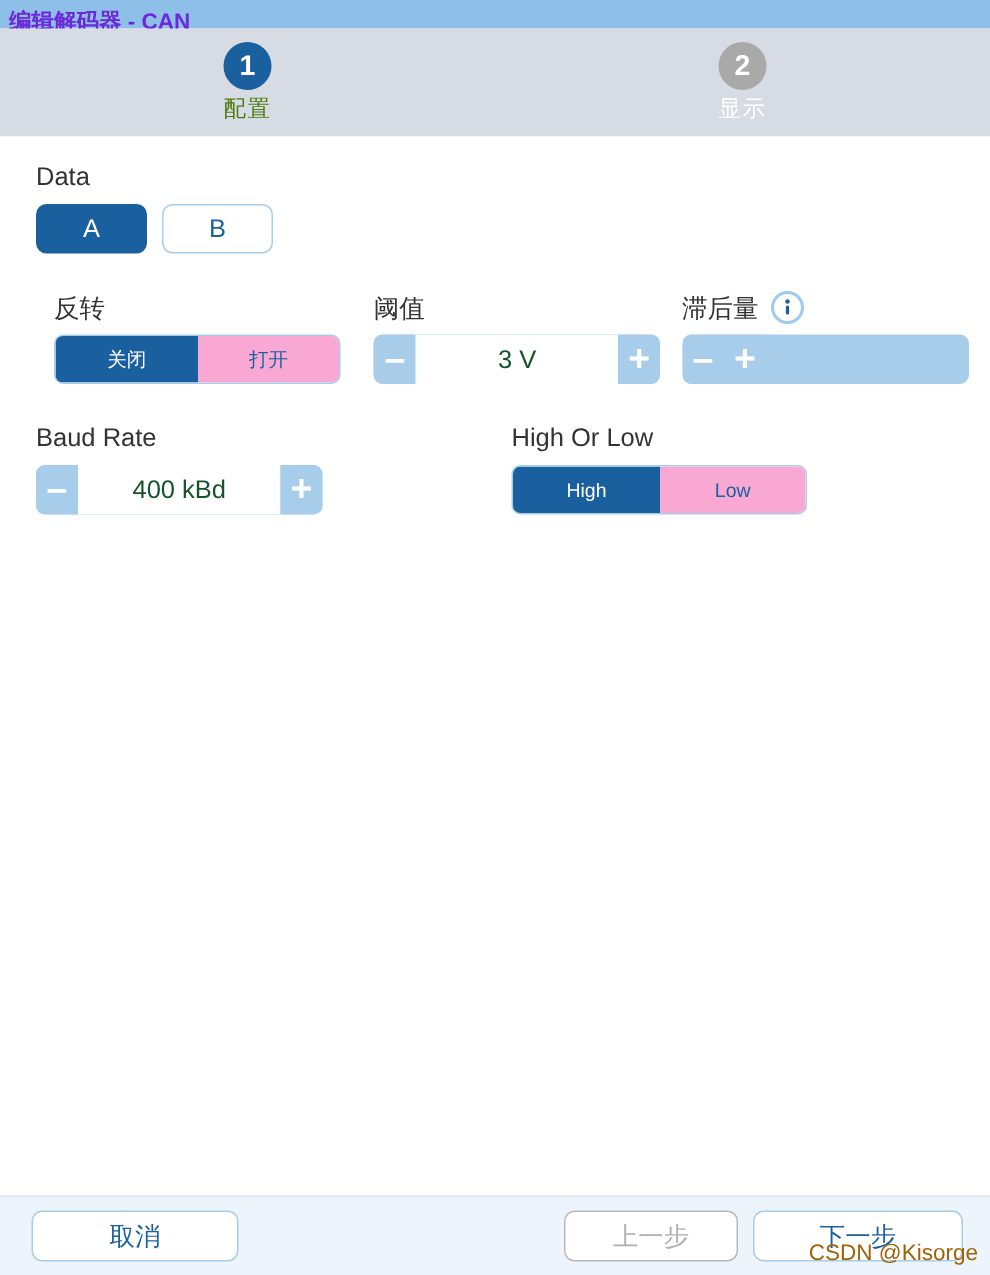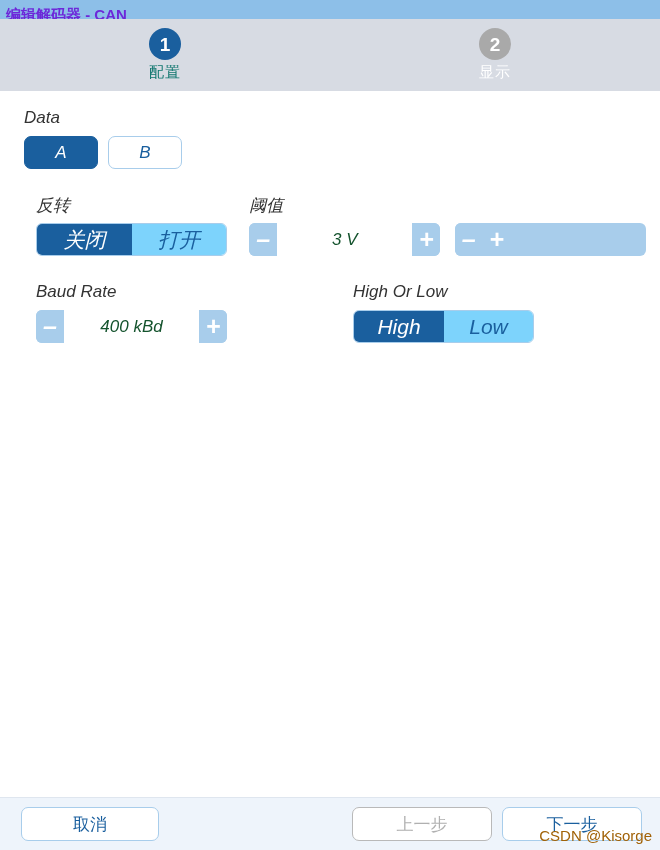--- a/index.html
+++ b/index.html
@@ -59,35 +59,34 @@
     font-size: 19px;
     font-weight: bold;
     line-height: 1;
   }
   .step.active .step-circle { background: #1a5f9e; }
   .step.inactive .step-circle { background: #a9a9a9; }
   .step-label {
     font-size: 15px;
     letter-spacing: 1px;
   }
-  .step.active .step-label { color: #0f766e; }
+  .step.active .step-label { color: #4d7c0f; }
   .step.inactive .step-label { color: #ffffff; }
 
   
   .content {
     position: relative;
     height: 706px;
     background: #ffffff;
     padding: 16px 0 0 0;
     box-sizing: border-box;
   }
   .field-row {
     display: flex;
-    align-items: flex-end;
-    font-style: italic;
+    align-items: flex-start;
   }
   .field {
     box-sizing: border-box;
   }
   .field-label {
     font-size: 17px;
     color: #333333;
     margin-bottom: 7px;
     display: flex;
     align-items: center;
@@ -116,30 +115,30 @@
     border-radius: 6px;
     overflow: hidden;
     background: #ffffff;
     height: 33px;
     box-sizing: border-box;
   }
   .seg {
     display: flex;
     align-items: center;
     justify-content: center;
-    font-size: 21px;
+    font-size: 13px;
     box-sizing: border-box;
     cursor: default;
   }
   .seg.on {
     background: #1a5f9e;
     color: #ffffff;
   }
   .seg.off {
-    background: #7dd3fc;
+    background: #f9a8d4;
     color: #1a5f9e;
   }
 
   
   .pillrow { display: flex; gap: 10px; }
   .pill {
     width: 74px;
     height: 33px;
     border-radius: 7px;
     display: flex;
@@ -284,60 +283,69 @@
         <span class="txt">阈值</span>
       </div>
       <div class="stepper" style="width:191px;">
         <div class="stepper-btn">–</div>
         <div class="stepper-val">3 V</div>
         <div class="stepper-btn">+</div>
       </div>
     </div>
 
     <div class="field" style="width:210px;">
+      <div class="field-label">
+        <span class="txt">滞后量</span>
+        <span class="info-icon">
+          <svg width="14" height="14" viewBox="0 0 14 14" aria-hidden="true">
+            <circle cx="7" cy="3" r="1.5" fill="#1a5f9e"></circle>
+            <rect x="5.9" y="5.6" width="2.2" height="6" rx="1" fill="#1a5f9e"></rect>
+          </svg>
+        </span>
+      </div>
       <div class="stepper" style="width:191px;">
         <div class="stepper-btn">–</div>
         <div class="stepper-btn">+</div>
       </div>
     </div>
 
   </div>
 
-  <div class="field-row" style="padding-left:36px; margin-top:25px;">
+  <div class="field-row" style="padding-left:24px; margin-top:25px;">
 
     <div class="field" style="width:317px;">
       <div class="field-label">
         <span class="txt">Baud Rate</span>
       </div>
       <div class="stepper" style="width:191px;">
         <div class="stepper-btn">–</div>
         <div class="stepper-val">400 kBd</div>
         <div class="stepper-btn">+</div>
       </div>
     </div>
 
     <div class="field" style="width:220px;">
       <div class="field-label">
         <span class="txt">High Or Low</span>
       </div>
-      <div class="segmented" style="width:181px;">
+      <div class="segmented" style="width:197px;">
         <div class="seg on" style="width:99px;">High</div>
         <div class="seg off" style="width:98px;">Low</div>
       </div>
     </div>
 
   </div>
 
 </div>
 
 <div class="footer">
 
   <div class="btn primary" style="width:138px; margin-left:11px;">取消</div>
 
   <div class="spacer"></div>
 
-  <div class="btn disabled" style="width:140px; margin-right:10px;text-align:right;">上一步</div>
+  <div class="btn disabled" style="width:116px; margin-right:10px;text-align:right;">上一步</div>
 
   <div class="btn primary" style="width:140px; margin-right:8px;">下一步</div>
 
   <div class="watermark">CSDN @Kisorge</div>
 
 </div>
 
 </body></html>

